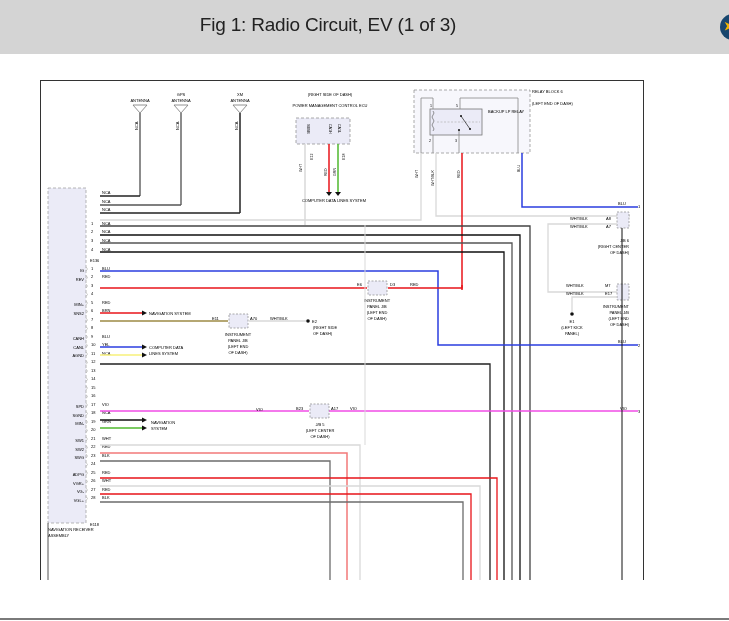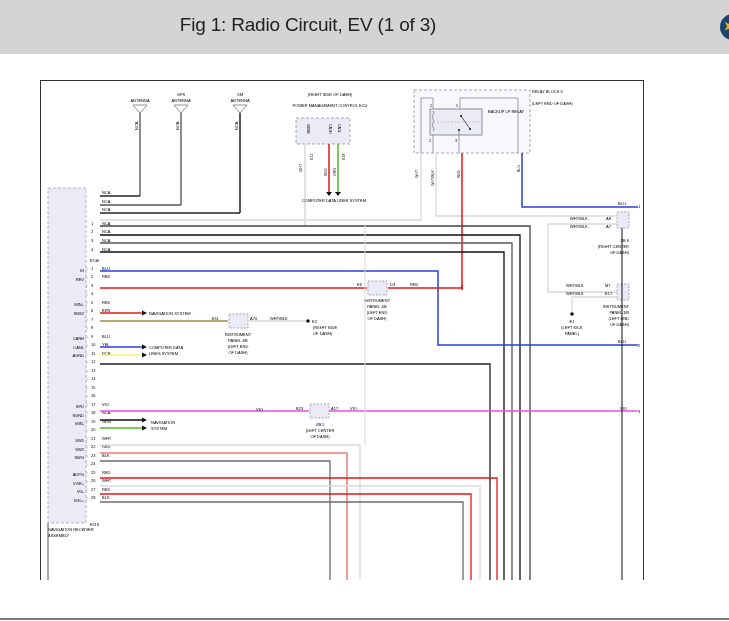--- a/index.html
+++ b/index.html
@@ -1,18 +1,18 @@
 <!DOCTYPE html>
 <html><head>
 <meta charset="utf-8">
 <style>
   html, body { margin:0; padding:0; background:#ffffff; }
   body { width:729px; height:621px; overflow:hidden; position:relative; font-family:"Liberation Sans", sans-serif; }
   .header { position:absolute; left:0; top:0; width:729px; height:54px; background:#d4d4d4; }
-  .header-title { position:absolute; left:0; width:616px; top:14px; text-align:center; font-size:19px; color:#222; font-family:"Liberation Sans", sans-serif; letter-spacing:-0.2px; }
+  .header-title { position:absolute; left:0; width:616px; top:14px; text-align:center; font-size:19px; color:#222; font-family:"Liberation Sans", sans-serif; letter-spacing:-0.2px;padding-left:20px; }
   .nav-btn { position:absolute; left:720px; top:14px; width:26px; height:26px; border-radius:50%; background:#17466e; cursor:pointer; }
   .nav-btn .arrow { position:absolute; left:4px; top:5px; color:#f0b400; font-size:12px; font-weight:bold; }
   .diagram-wrap { position:absolute; left:40px; top:80px; width:604px; height:500px; overflow:hidden; }
   .bottom-rule { position:absolute; left:0; top:618px; width:729px; height:2px; background:#7a7a7a; }
   svg text { font-family:"Liberation Sans", sans-serif; }
 </style>
 </head>
 <body>
 
 <div class="header">

